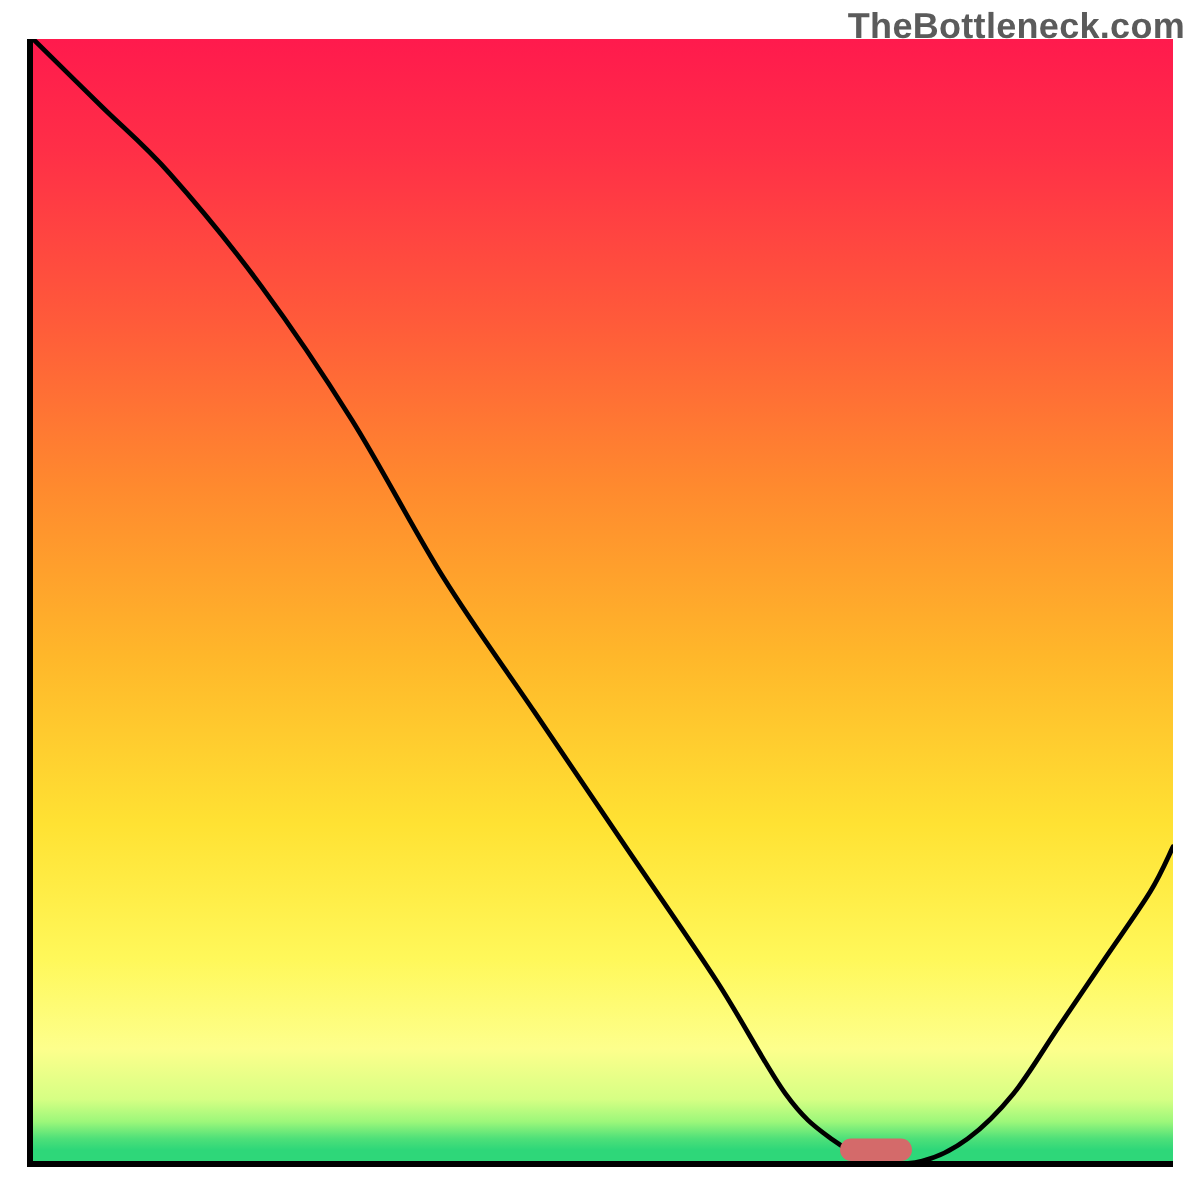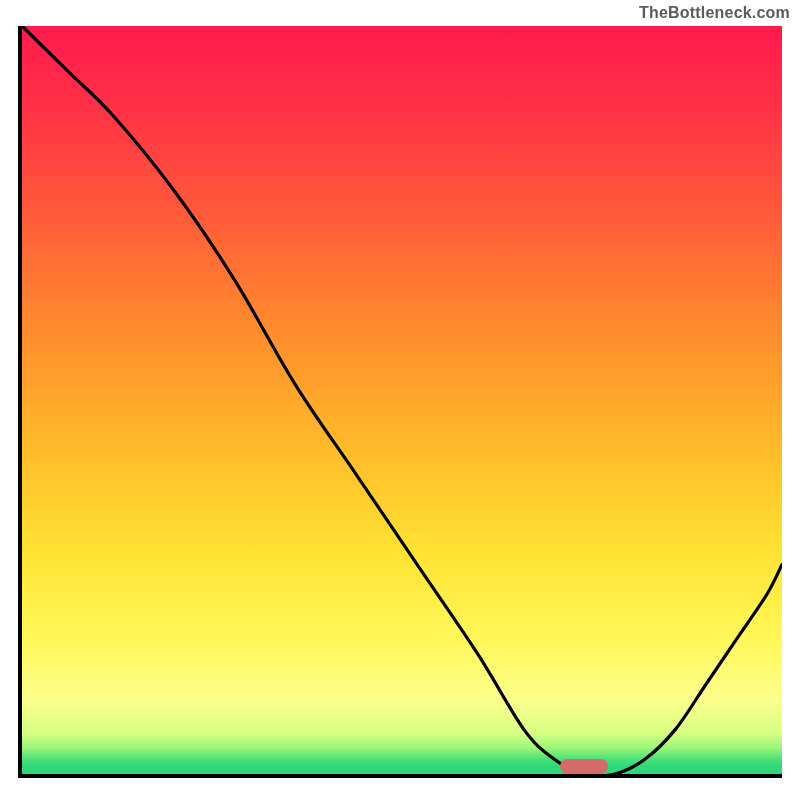--- a/index.html
+++ b/index.html
@@ -8,21 +8,21 @@
     width: 800px;
     height: 800px;
     background: #ffffff;
     font-family: Arial, Helvetica, sans-serif;
     overflow: hidden;
   }
   .watermark {
     position: absolute;
     top: 4px;
     right: 10px;
-    font-size: 16px;
+    font-size: 24px;
     font-weight: 600;
     color: #5b5b5b;
     letter-spacing: 0.2px;
   }
   .plot-area {
     position: absolute;
     left: 18px;
     top: 26px;
     width: 764px;
     height: 752px;

